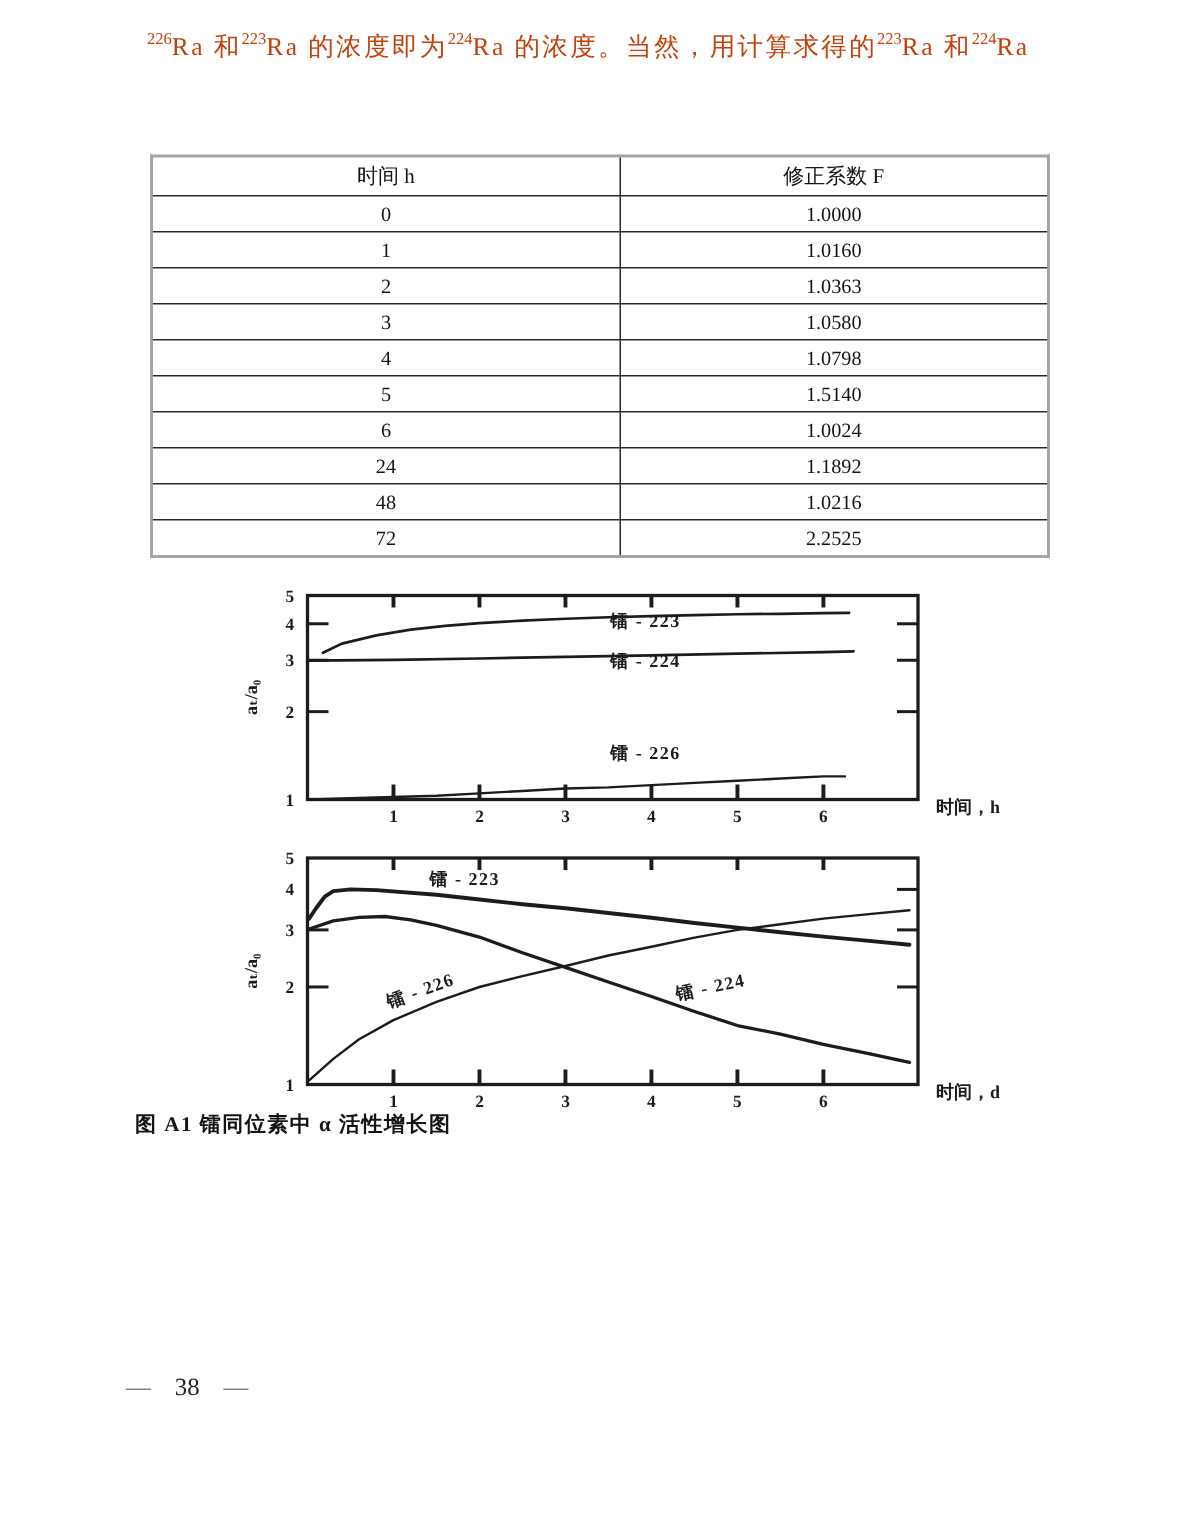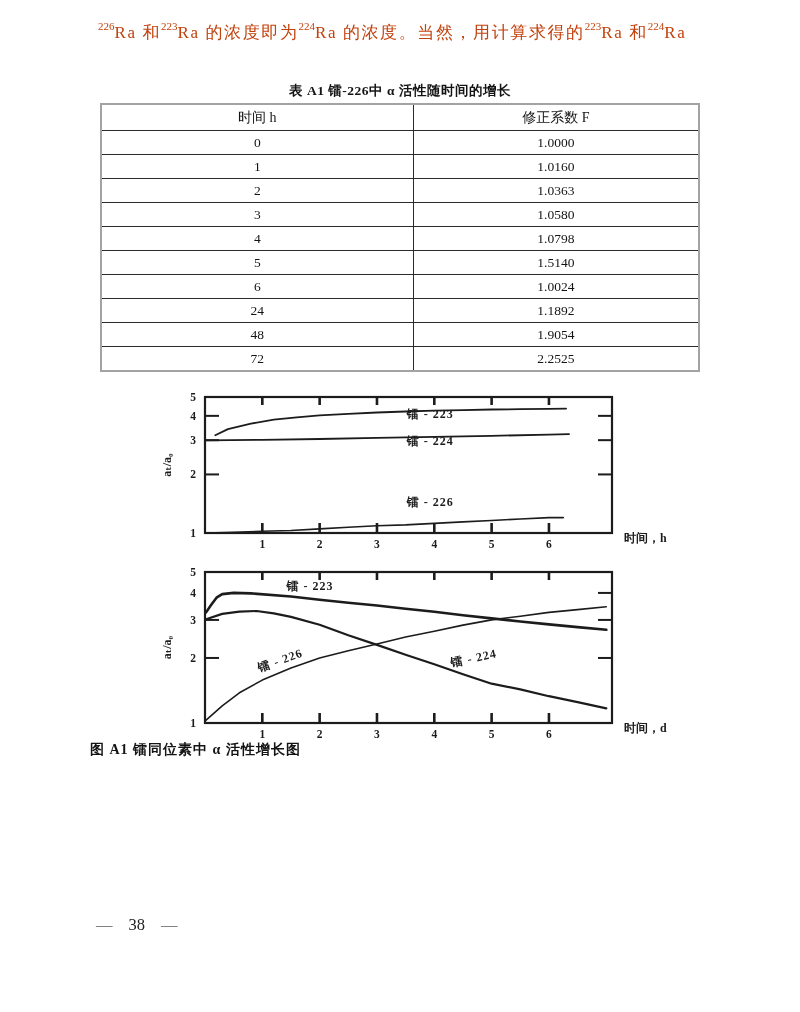--- a/index.html
+++ b/index.html
@@ -17,34 +17,33 @@
   table.tbl th{height:25px;font-size:14px;}
   table.tbl td{height:23px;font-size:13.5px;}
   
   svg.charts{position:absolute;left:0;top:0;pointer-events:none;}
   svg.charts text{font-family:"Liberation Serif","DejaVu Serif",serif;fill:#1c1c1c;}
   svg.charts .tick-label{font-size:11.5px;font-weight:bold;}
   svg.charts .curve-label{font-size:12px;font-weight:bold;letter-spacing:1px;}
   svg.charts .axis-label{font-size:12px;font-weight:bold;}
   
   .caption{position:absolute;left:90px;top:741px;width:620px;text-align:left;font-weight:bold;font-size:14px;letter-spacing:1px;}
-  .footer{position:absolute;left:96px;top:915px;font-size:16.5px;color:#222;}
+  .footer{position:absolute;left:84px;top:915px;font-size:16.5px;color:#222;}
   .footer .dash{color:#6e6e6e;}
   .footer .num{margin:0 16px;}
 </style>
 </head>
 <body>
 
 <div class="page">
 
   <div class="para" id="para">
       <div><sup>226</sup>Ra 和<sup>223</sup>Ra 的浓度即为<sup>224</sup>Ra 的浓度。当然，用计算求得的<sup>223</sup>Ra 和<sup>224</sup>Ra</div>
     </div>
 
-  <div class="tbl-title">表 A1 镭-226中 α 活性随时间的增长</div>
 
   <table class="tbl">
     <colgroup>
         <col style="width:52.2%">
         <col style="width:47.8%">
       </colgroup>
     <thead>
       <tr>
         <th>时间 h</th>
         <th>修正系数 F</th>
@@ -78,21 +77,21 @@
         <tr>
           <td>6</td>
           <td>1.0024</td>
         </tr>
         <tr>
           <td>24</td>
           <td>1.1892</td>
         </tr>
         <tr>
           <td>48</td>
-          <td>1.9054</td>
+          <td>1.0216</td>
         </tr>
         <tr>
           <td>72</td>
           <td>2.2525</td>
         </tr>
       </tbody>
   </table>
 
   <svg class="charts" id="charts" width="800" height="1012" viewBox="0 0 800 1012">
       <g>

